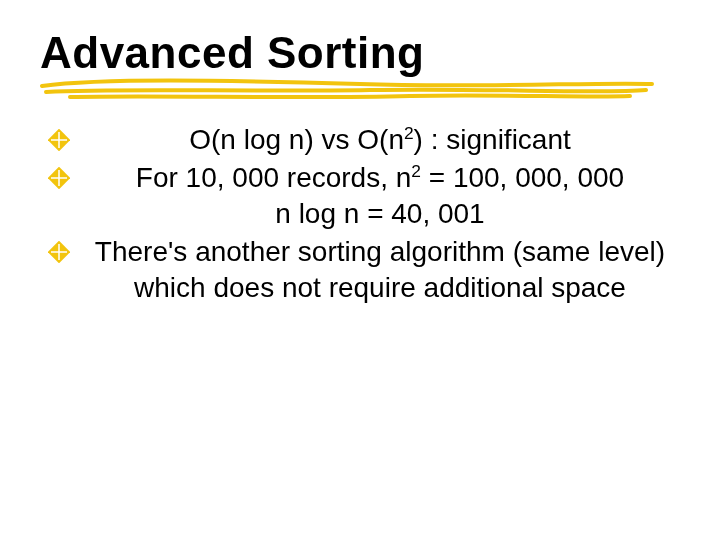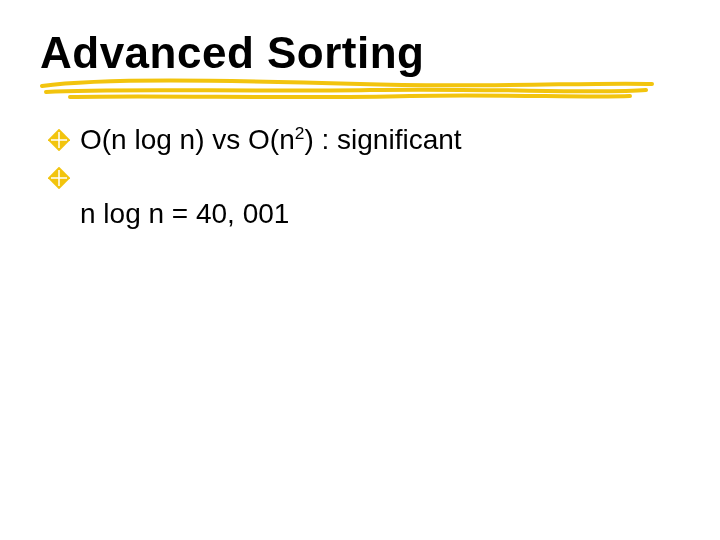--- a/index.html
+++ b/index.html
@@ -42,20 +42,21 @@
     z-index: 1;
   }
   .underline-wrap svg {
     width: 616px;
     height: 28px;
   }
   .bullets {
     font-size: 28px;
     line-height: 1.28;
     padding-left: 8px;
+    text-align: center;
   }
   .bullet {
     position: relative;
     padding-left: 32px;
     margin-bottom: 2px;
   }
   .bullet .marker {
     position: absolute;
     left: 0;
     top: 2px;
@@ -90,15 +91,20 @@
   <div class="bullets" id="bullets">
       <div class="bullet"><span class="marker"><svg viewBox="0 0 22 22" width="22" height="22">
             <rect x="3" y="3" width="16" height="16" fill="#f2c40e" transform="rotate(45 11 11)"></rect>
             <line x1="11" y1="3" x2="11" y2="19" stroke="#ffffff" stroke-width="1.5"></line>
             <line x1="3" y1="11" x2="19" y2="11" stroke="#ffffff" stroke-width="1.5"></line>
           </svg></span><span>O(n log n) vs O(n<sup>2</sup>) : significant</span></div>
       <div class="bullet"><span class="marker"><svg viewBox="0 0 22 22" width="22" height="22">
             <rect x="3" y="3" width="16" height="16" fill="#f2c40e" transform="rotate(45 11 11)"></rect>
             <line x1="11" y1="3" x2="11" y2="19" stroke="#ffffff" stroke-width="1.5"></line>
             <line x1="3" y1="11" x2="19" y2="11" stroke="#ffffff" stroke-width="1.5"></line>
-          </svg></span><br><span class="cont">n log n = 40, 001</span></div>
+          </svg></span><span>For 10, 000 records, n<sup>2</sup> = 100, 000, 000</span><br><span class="cont">n log n = 40, 001</span></div>
+      <div class="bullet"><span class="marker"><svg viewBox="0 0 22 22" width="22" height="22">
+            <rect x="3" y="3" width="16" height="16" fill="#f2c40e" transform="rotate(45 11 11)"></rect>
+            <line x1="11" y1="3" x2="11" y2="19" stroke="#ffffff" stroke-width="1.5"></line>
+            <line x1="3" y1="11" x2="19" y2="11" stroke="#ffffff" stroke-width="1.5"></line>
+          </svg></span><span>There's another sorting algorithm (same level) which does not require additional space</span></div>
     </div>
 </div>
 
 </body></html>

